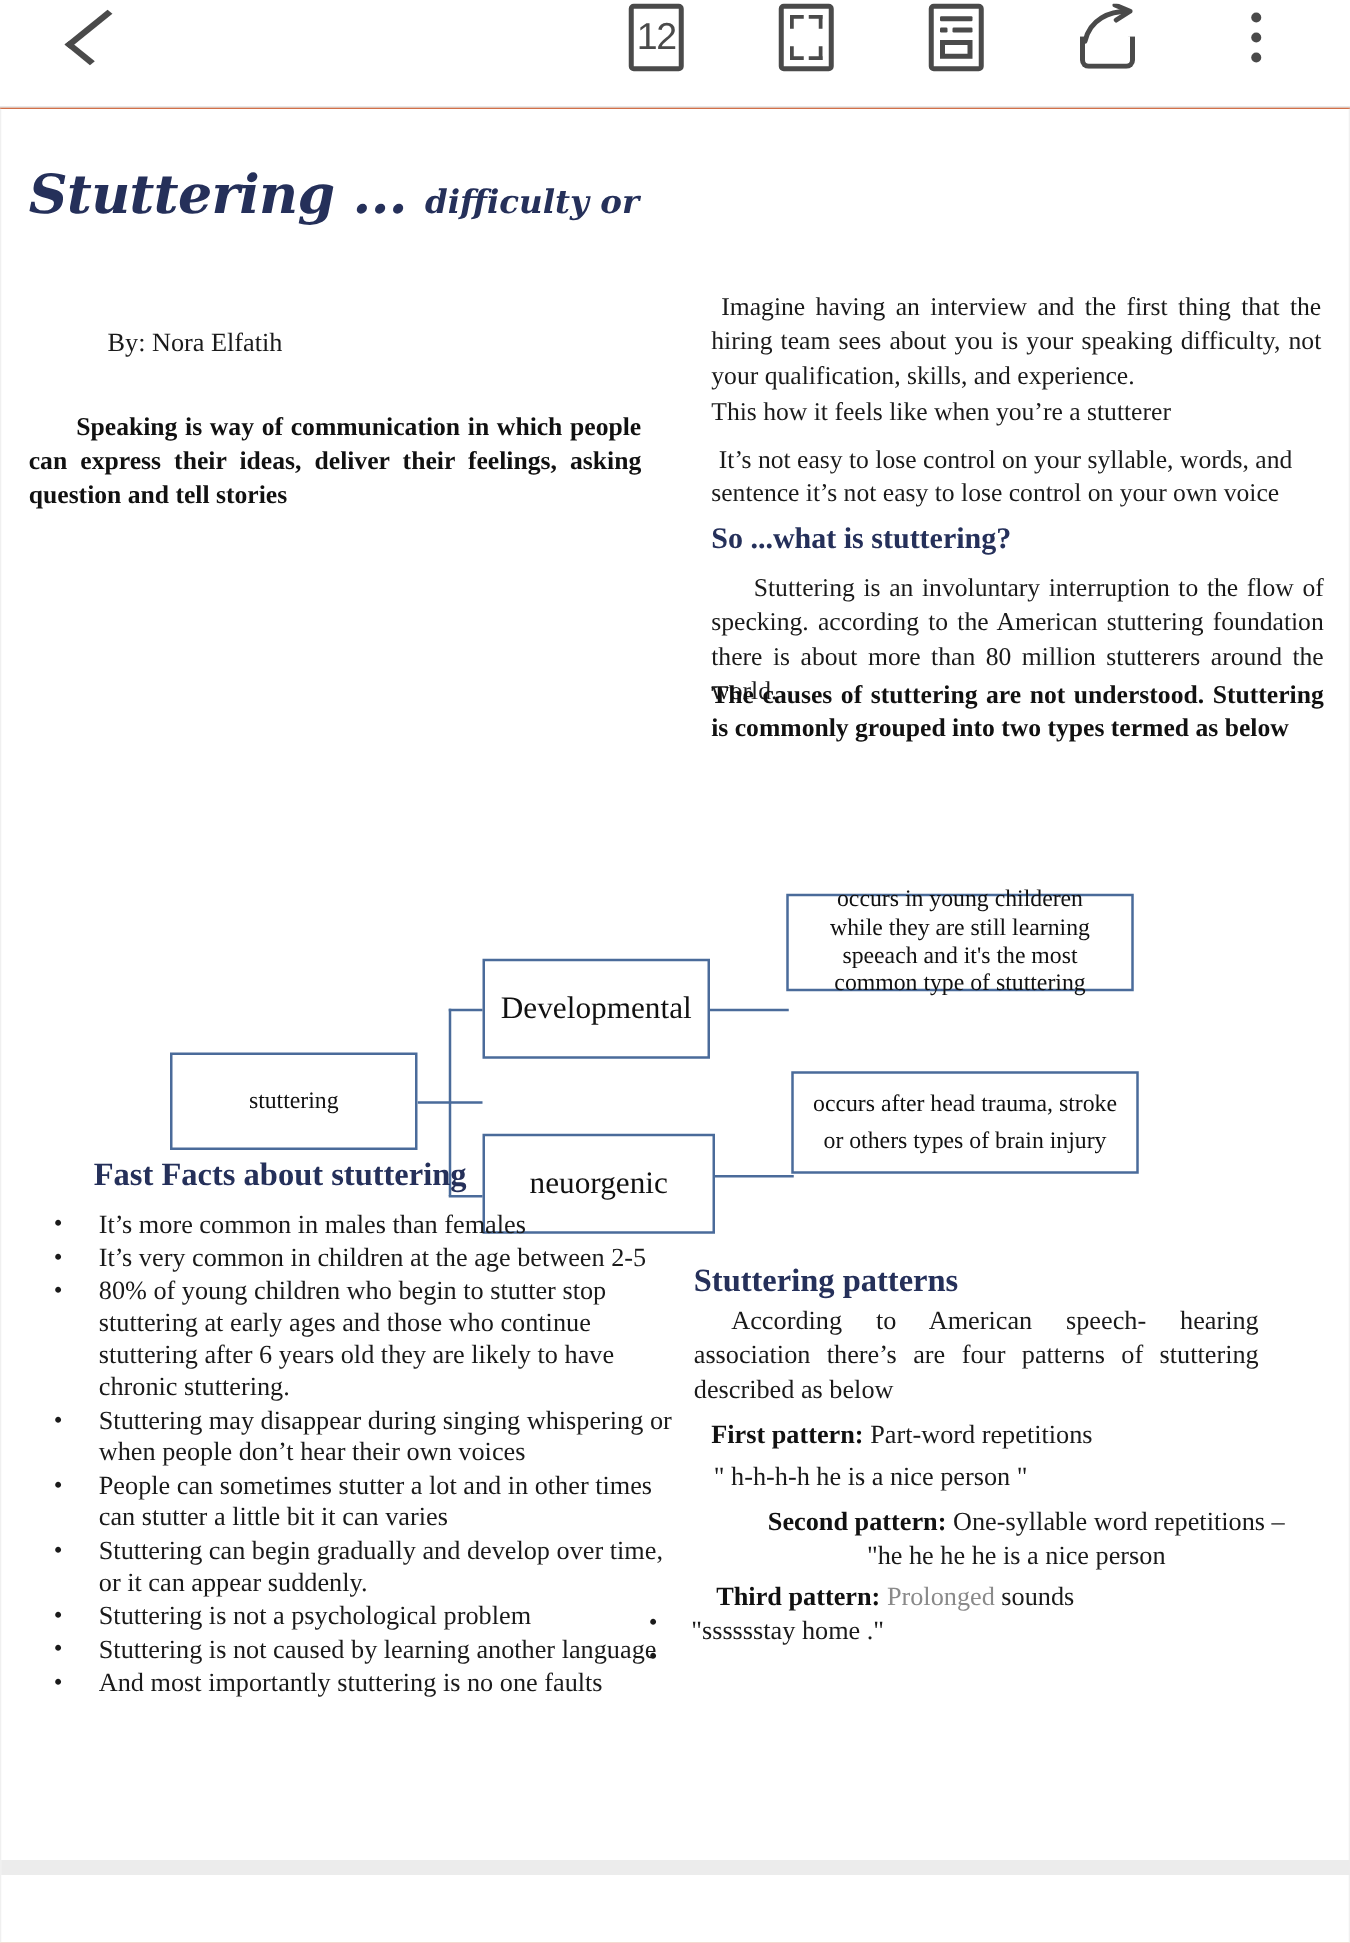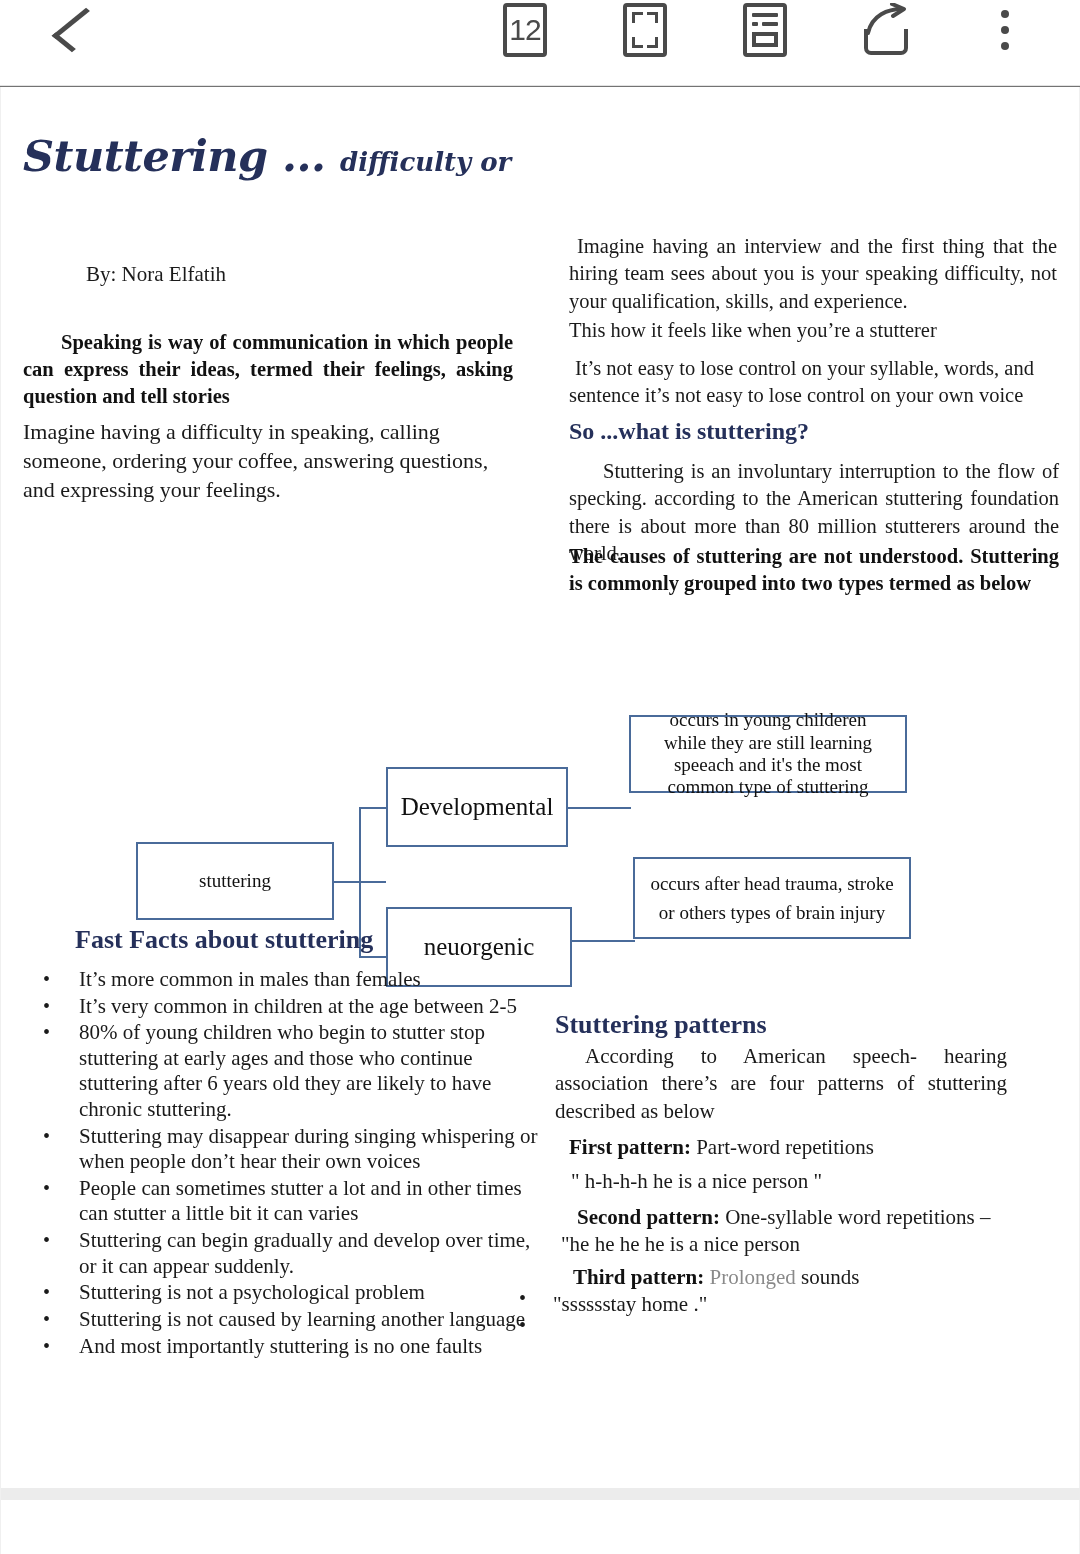--- a/index.html
+++ b/index.html
@@ -9,21 +9,21 @@
     height: 1554px;
     background: #ffffff;
     font-family: "Liberation Serif", serif;
     overflow: hidden;
   }
 
   #root {
     position: relative;
     width: 1080px;
     height: 1554px;
-    background: #737373;
+    background: #c2410c;
   }
 
   
   #toolbar {
     position: absolute;
     top: 0; left: 0;
     width: 1080px;
     height: 86px;
     background: #ffffff;
     border-bottom: 1px solid #e2e2e2;
@@ -344,21 +344,21 @@
     color: #1a1a1a;
   }
   .pat { position: absolute; color: #1a1a1a; }
   .pat .lbl { font-weight: bold; color: #111111; }
   .pat .body { font-size: 21px; }
   .pat .ex { display: block; font-size: 21px; }
   .gray-word { color: #8a8a8a; }
 
   #pat-1 { top: 1048px; left: 568px; font-size: 21px; }
   #pat-1 .ex { margin-top: 9px; margin-left: 2px; }
-  #pat-2 { top: 1118px; left: 576px; font-size: 21px; width: 440px; }
+  #pat-2 { top: 1118px; left: 600px; font-size: 21px; width: 440px; text-align: center; }
   #pat-2 .ex { margin-left: -16px; margin-top: 2px; }
   #pat-3 { top: 1178px; left: 572px; font-size: 21px; }
   #pat-3 .ex { margin-left: -20px; margin-top: 2px; }
   #pat-4 { top: 1246px; left: 578px; font-size: 21px; }
   #pat-4 .ex { margin-left: -4px; margin-top: 3px; }
 
   
   #footer-band {
     position: absolute;
     left: 0; top: 1401px;
@@ -443,22 +443,21 @@
 
   <div id="page">
 
     <div id="doc-title">
       <span>Stuttering ...</span>
       <span class="sub">difficulty or</span>
     </div>
 
     <div id="byline">By: Nora Elfatih</div>
 
-    <div id="lead-bold">Speaking is way of communication in which people can express their ideas, termed their feelings, asking question and tell stories</div>
-    <div id="lead-plain">Imagine having a difficulty in speaking, calling someone, ordering your coffee, answering questions, and expressing your feelings.</div>
+    <div id="lead-bold">Speaking is way of communication in which people can express their ideas, deliver their feelings, asking question and tell stories</div>
 
     <div id="rc-p1">Imagine having an interview and the first thing that the hiring team sees about you is your speaking difficulty, not your qualification, skills, and experience.</div>
     <div id="rc-p2">This how it feels like when you’re a stutterer</div>
     <div id="rc-p3">It’s not easy to lose control on your syllable, words, and sentence it’s not easy to lose control on your own voice</div>
     <div id="rc-heading">So ...what is stuttering?</div>
     <div id="rc-p4">Stuttering is an involuntary interruption to the flow of specking. according to the American stuttering foundation there is about more than 80 million stutterers around the world.</div>
     <div id="rc-p5">The causes of stuttering are not understood. Stuttering is commonly grouped into two types termed as below</div>
 
     <div id="diagram">
 

